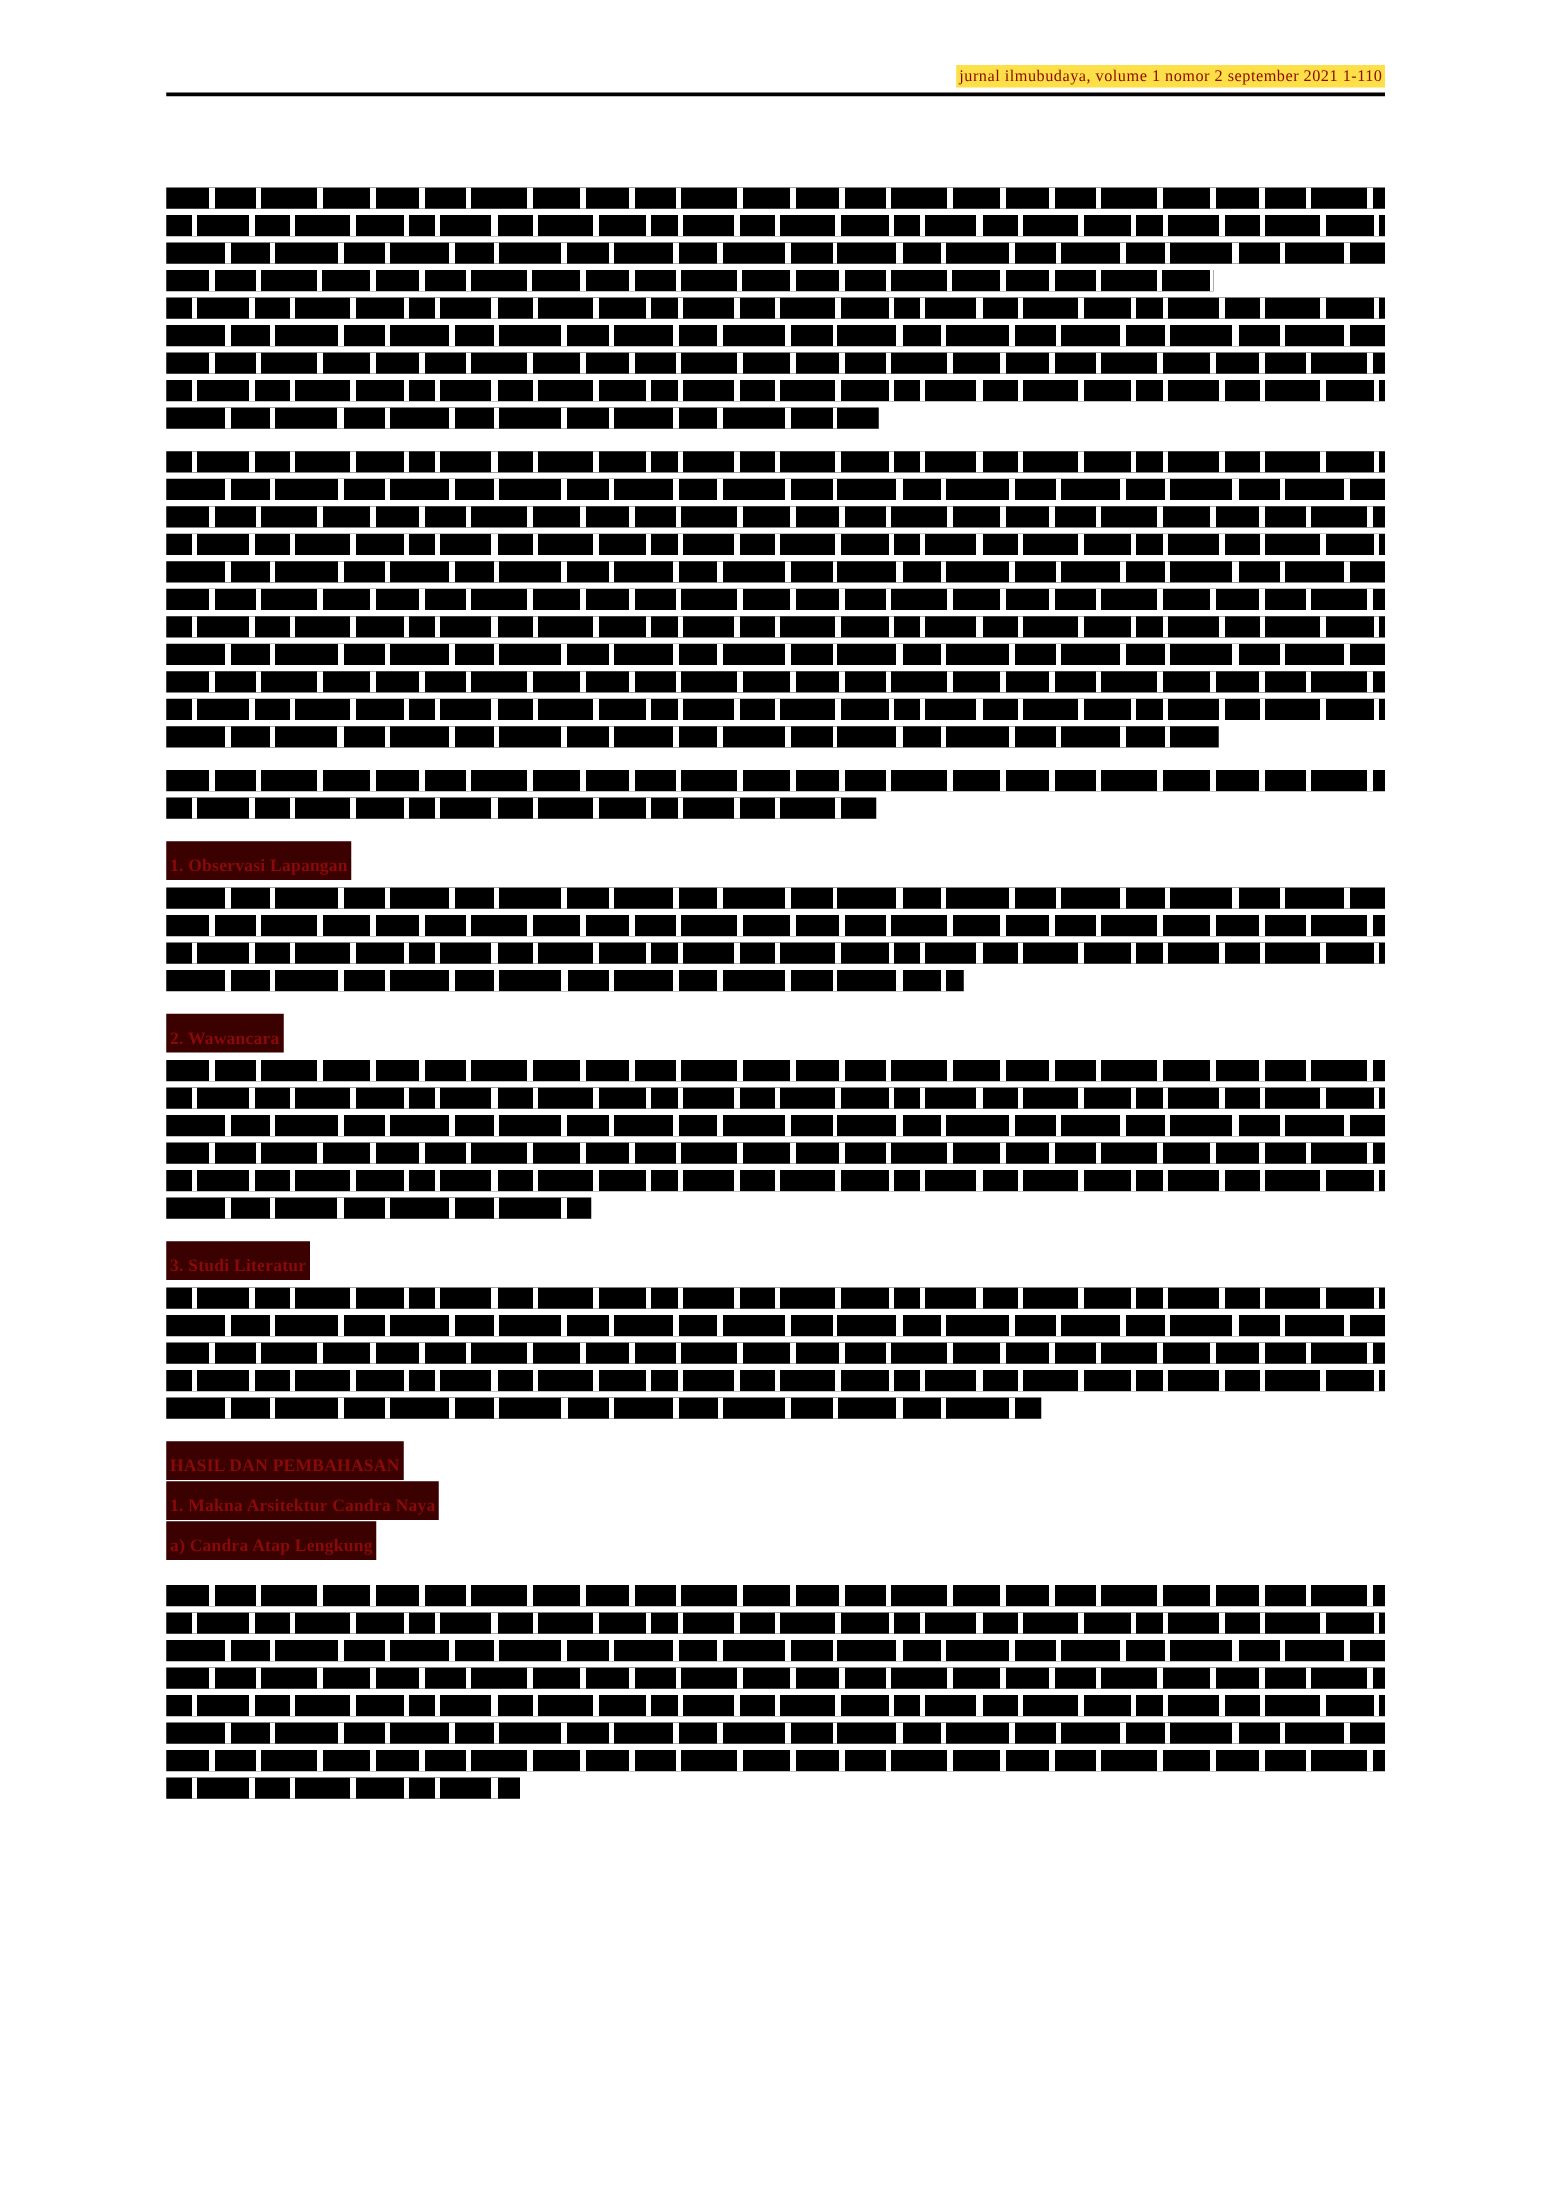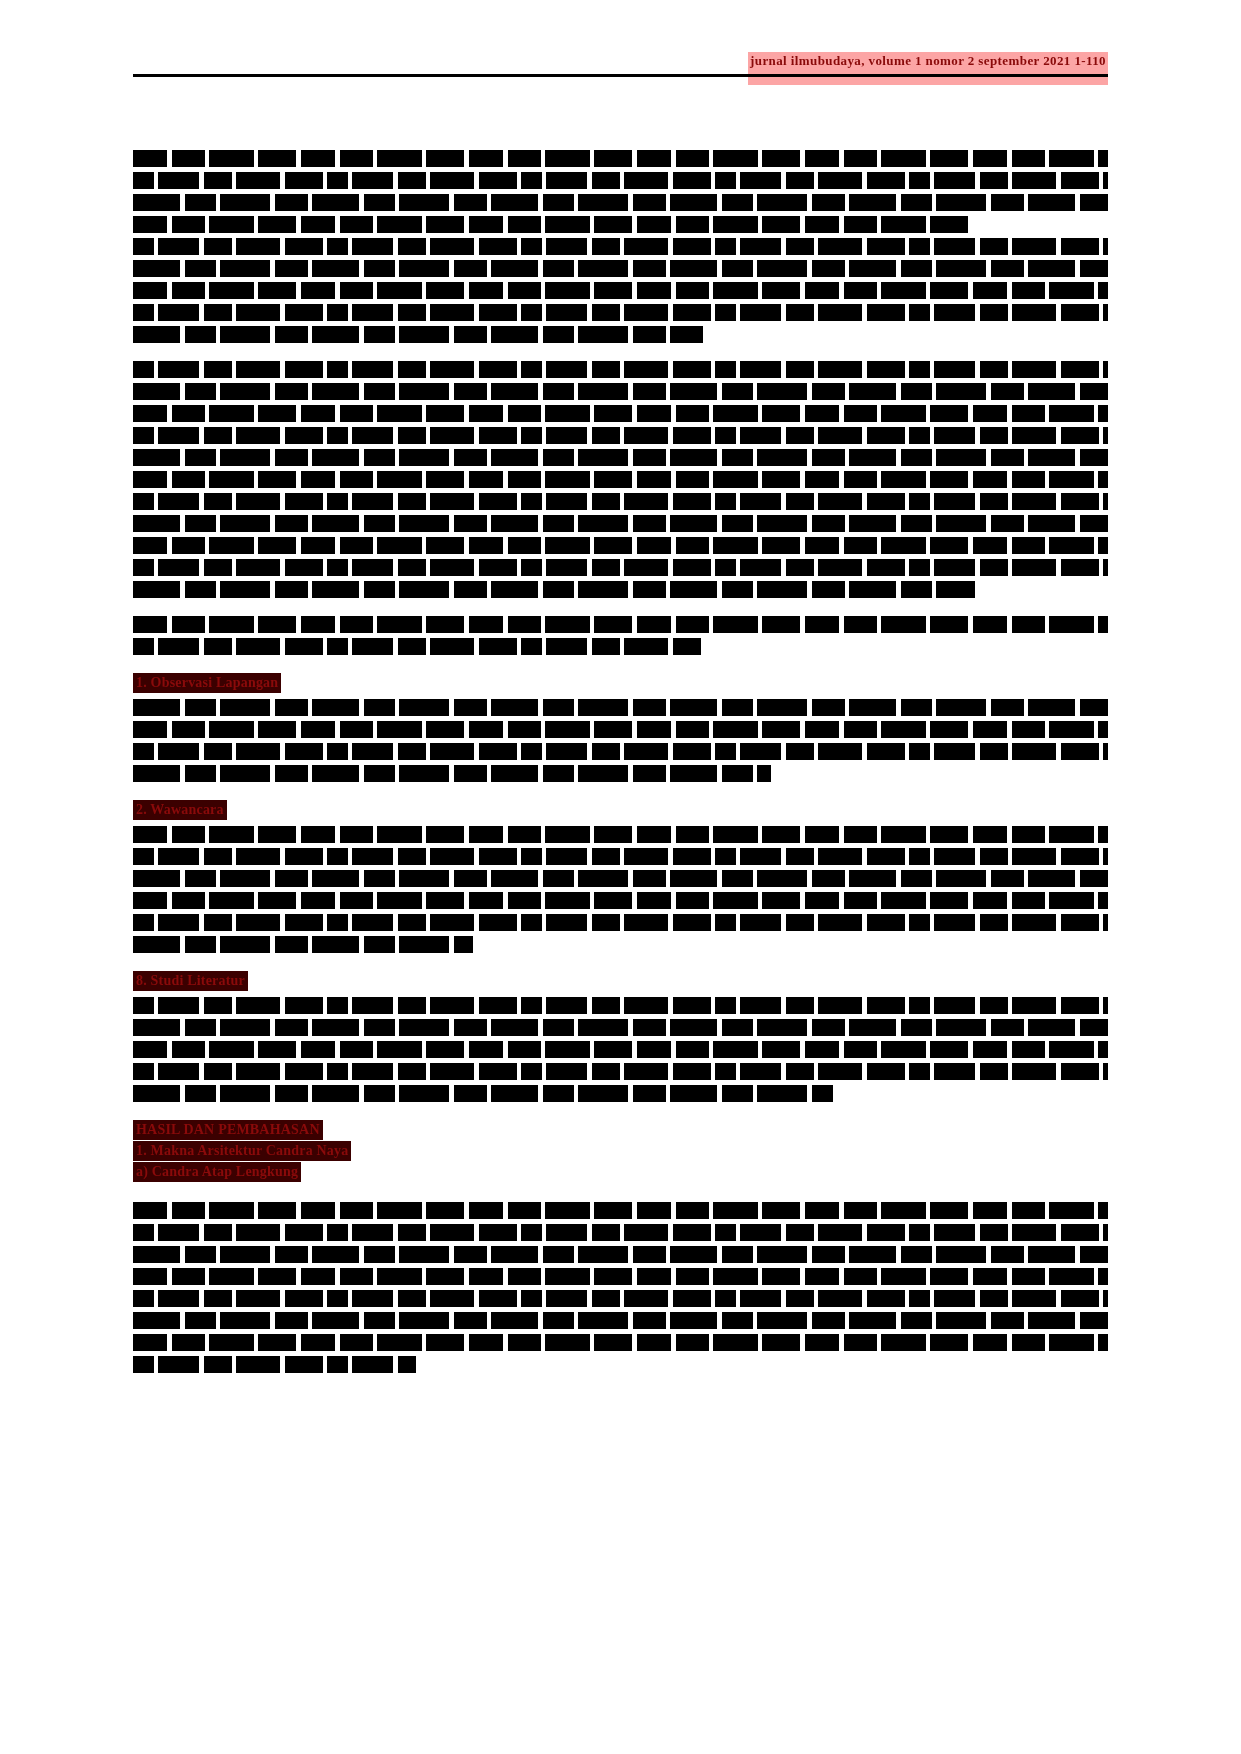--- a/index.html
+++ b/index.html
@@ -31,25 +31,25 @@
     width: 975px;
     height: 3px;
     background: #000000;
   }
   .header-title {
     position: absolute;
     right: 0;
     top: 0;
     color: #8a0a0a;
     font-size: 13px;
-    font-weight: bold;
+    font-weight: normal;
     letter-spacing: .4px;
     white-space: nowrap;
-    background: #fca5a5;
-    padding: 2px 2px 18px 2px;
+    background: #fde047;
+    padding: 2px 2px 3px 2px;
     line-height: 13px;
   }
 
   
   .content {
     position: absolute;
     left: 133px;
     top: 150px;
     width: 975px;
   }
@@ -108,21 +108,21 @@
   }
 
   
   .heading {
     display: inline-block;
     color: #8a0a0a;
     background: #3b0000;
     font-size: 14px;
     font-weight: bold;
     line-height: 15px;
-    padding: 2px 3px 3px 3px;
+    padding: 13px 3px 3px 3px;
     margin-bottom: 6px;
     white-space: nowrap;
     letter-spacing: .2px;
   }
   .heading-group { margin-bottom: 20px; }
   .heading-group .heading { display: block; width: max-content; margin-bottom: 1px; }
 </style>
 </head>
 <body>
 
@@ -182,21 +182,21 @@
     <div class="para">
       <div class="line" style="width:975px"></div>
       <div class="line alt" style="width:975px"></div>
       <div class="line alt2" style="width:975px"></div>
       <div class="line" style="width:975px"></div>
       <div class="line alt" style="width:975px"></div>
       <div class="line alt2" style="width:340px"></div>
     </div>
 
     <div>
-      <span class="heading">8. Studi Literatur</span>
+      <span class="heading">3. Studi Literatur</span>
     </div>
     <div class="para">
       <div class="line alt" style="width:975px"></div>
       <div class="line alt2" style="width:975px"></div>
       <div class="line" style="width:975px"></div>
       <div class="line alt" style="width:975px"></div>
       <div class="line alt2" style="width:700px"></div>
     </div>
 
     <div class="heading-group">

